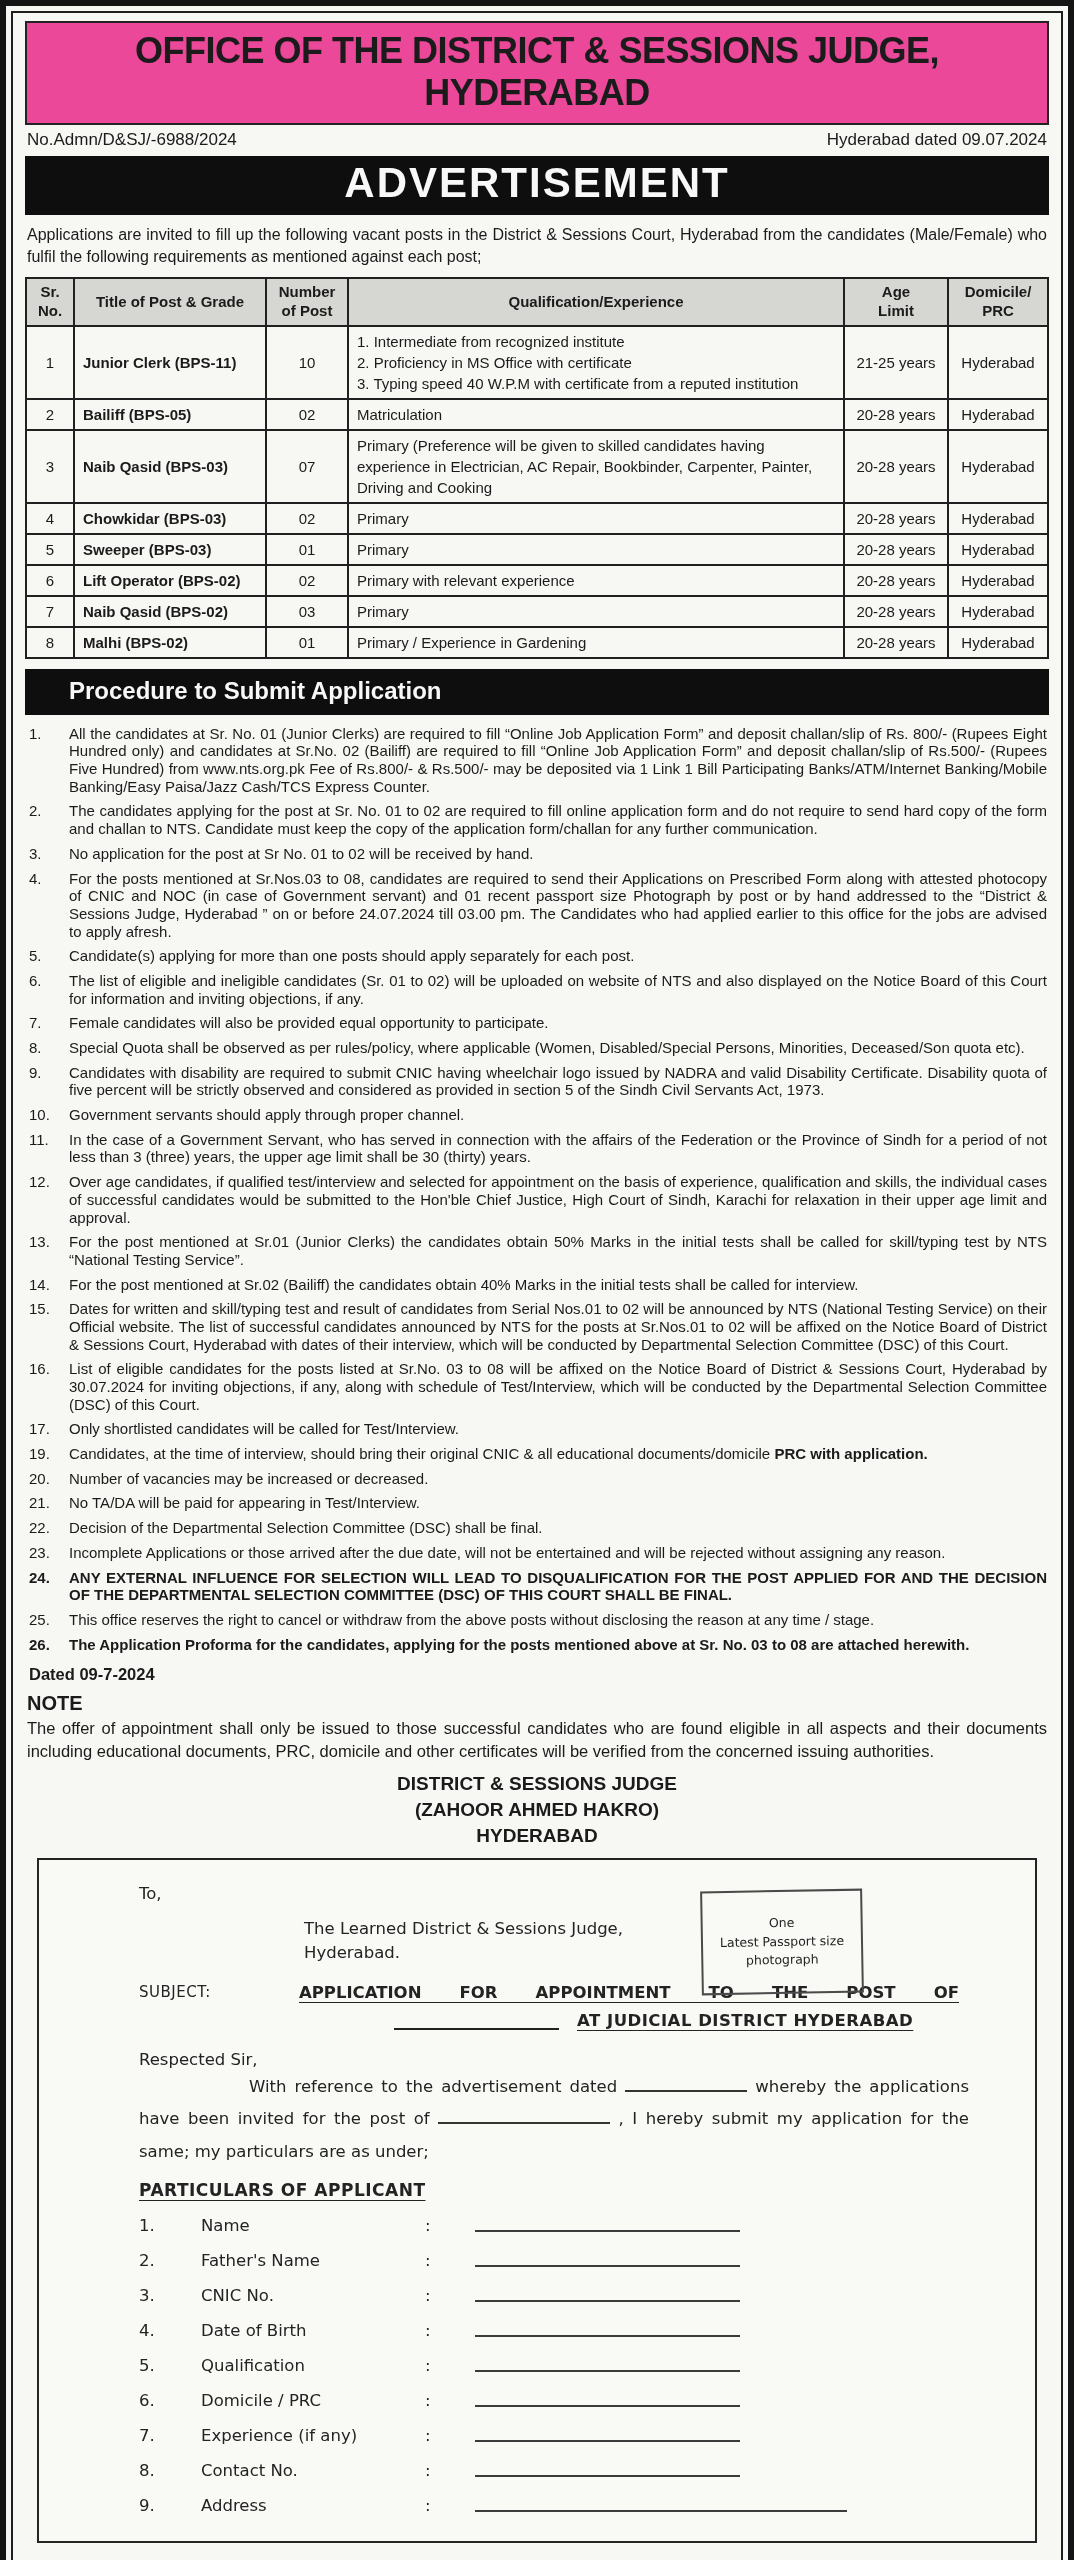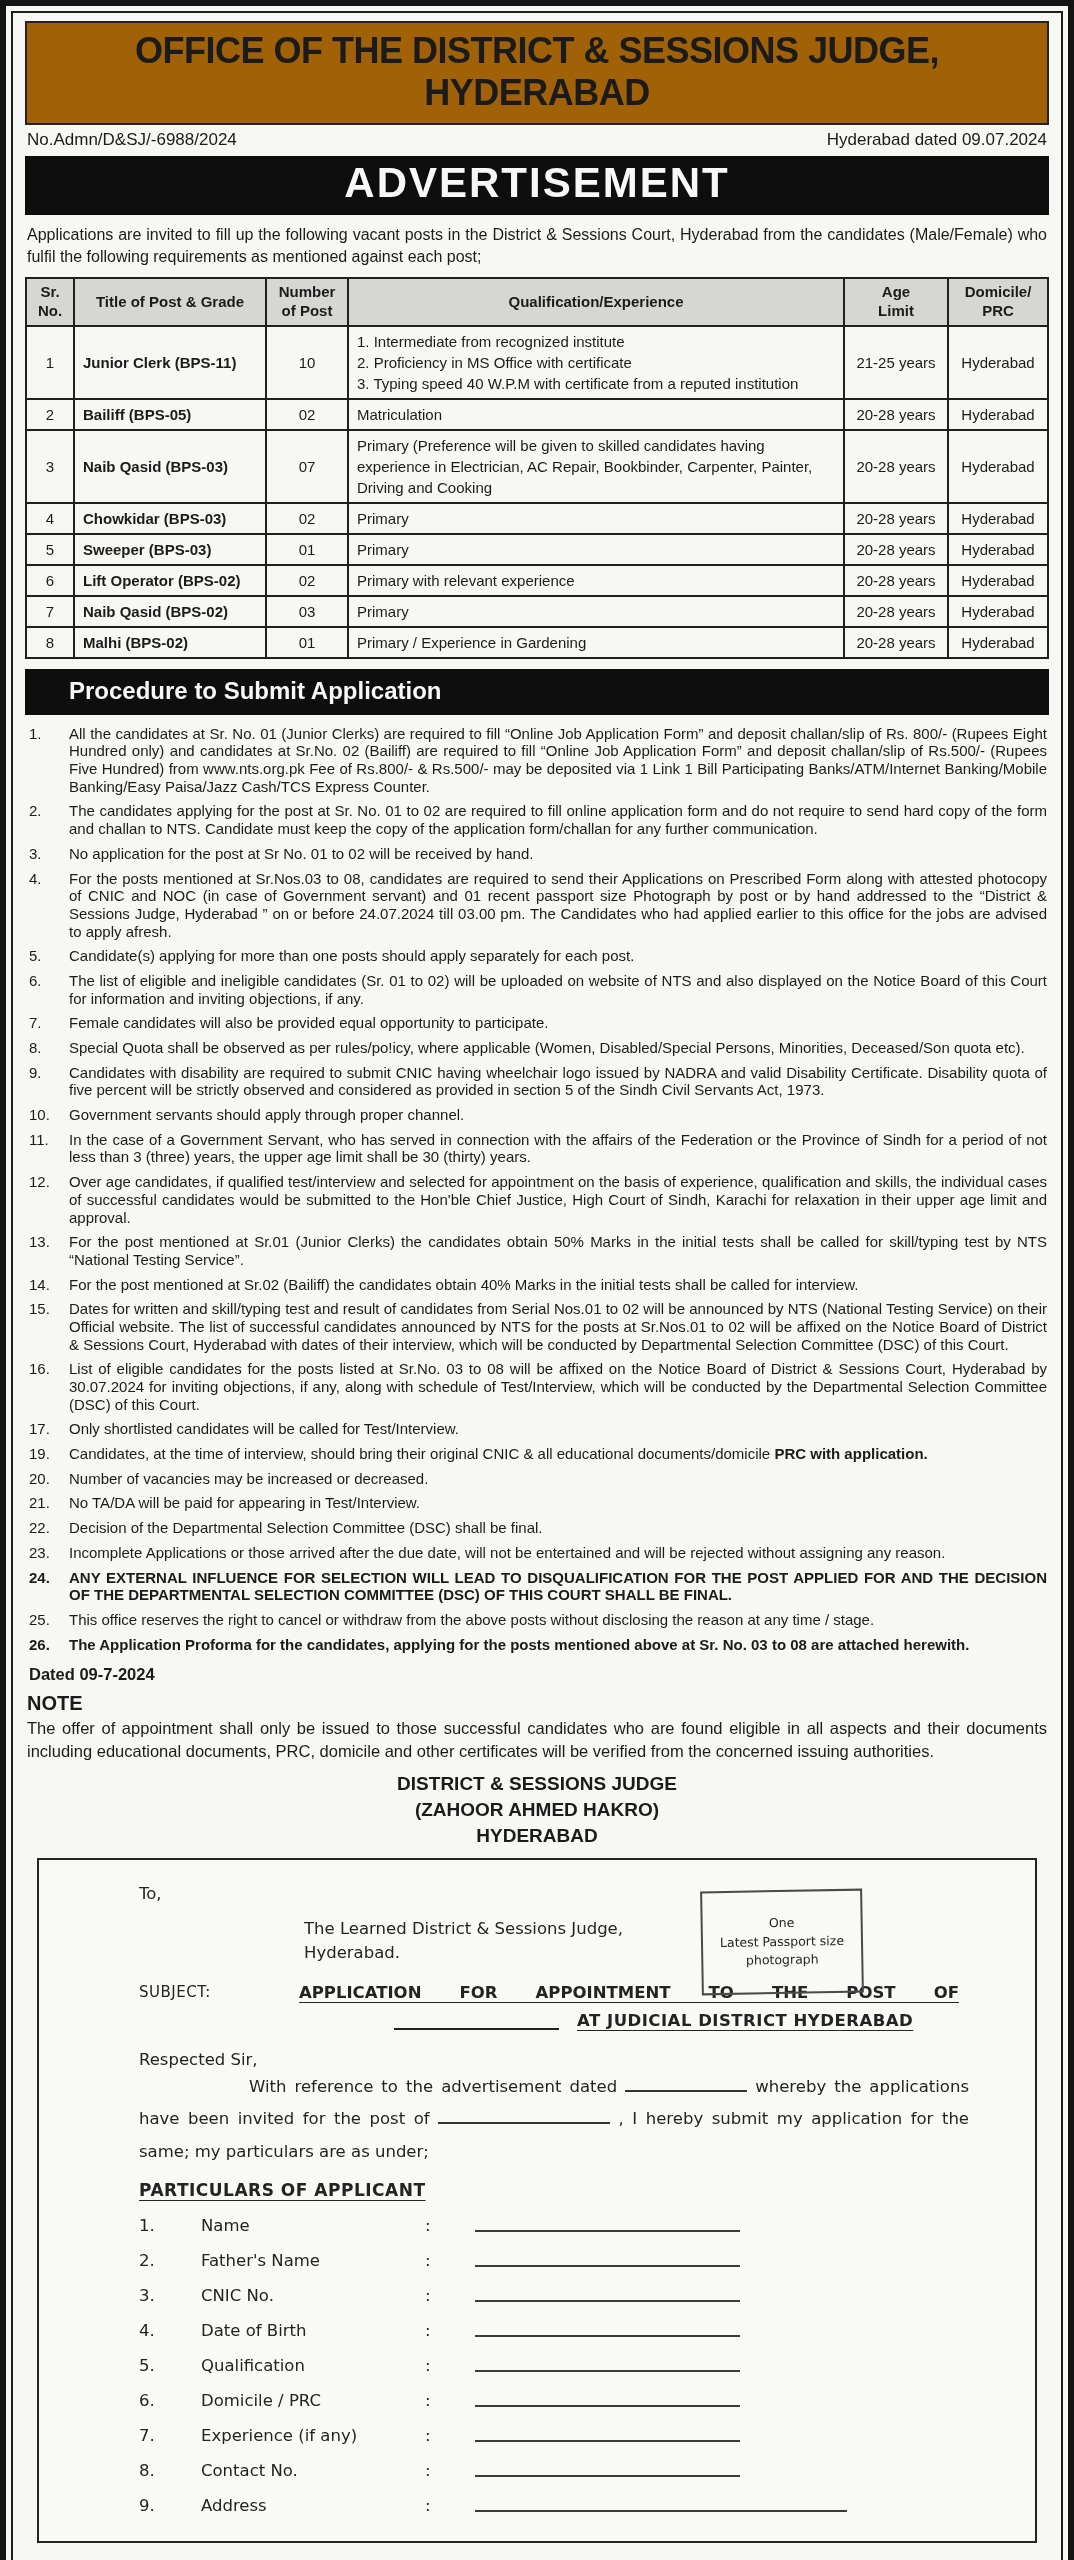--- a/index.html
+++ b/index.html
@@ -1,20 +1,20 @@
 <!DOCTYPE html>
 <html><head>
 <meta charset="utf-8">
 <style>
   html,body{margin:0;padding:0;background:#e9e9e7;}
   .sheet{width:1074px;min-height:2560px;box-sizing:border-box;background:#f7f7f4;
     border:6px solid #141414;padding:5px;font-family:"Liberation Sans",sans-serif;color:#1b1b1b;}
   .frame{border:2px solid #1d1d1d;box-sizing:border-box;min-height:2534px;padding:8px 12px 6px;}
 
-  .masthead{background:#a16207;border:2px solid #232323;text-align:center;
+  .masthead{background:#ec4899;border:2px solid #232323;text-align:center;
     font-size:36px;font-weight:bold;letter-spacing:-0.5px;padding:7px 6px 9px;}
   .refline{display:flex;justify-content:space-between;font-size:17px;padding:5px 2px 6px;}
   .advbar{background:#0e0e0e;color:#f8f8f8;text-align:center;font-weight:bold;
     font-size:42px;letter-spacing:2px;padding:3px 0 8px;}
   .intro{font-size:16px;line-height:1.35;text-align:justify;margin:9px 2px 10px;}
 
   table.posts{width:100%;border-collapse:collapse;font-size:15px;}
   .posts th,.posts td{border:2.5px solid #202020;padding:4px 8px;vertical-align:middle;}
   .posts th{background:#d6d6d3;text-align:center;white-space:pre-line;line-height:1.25;font-size:15px;}
   .posts td.center{text-align:center;white-space:nowrap;}

